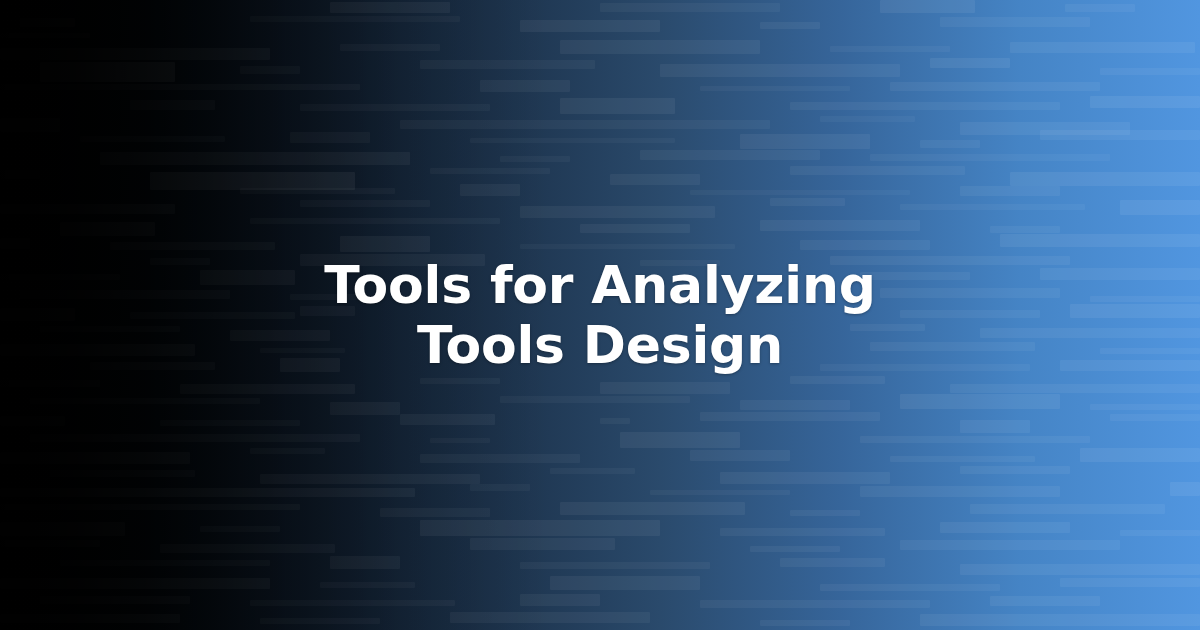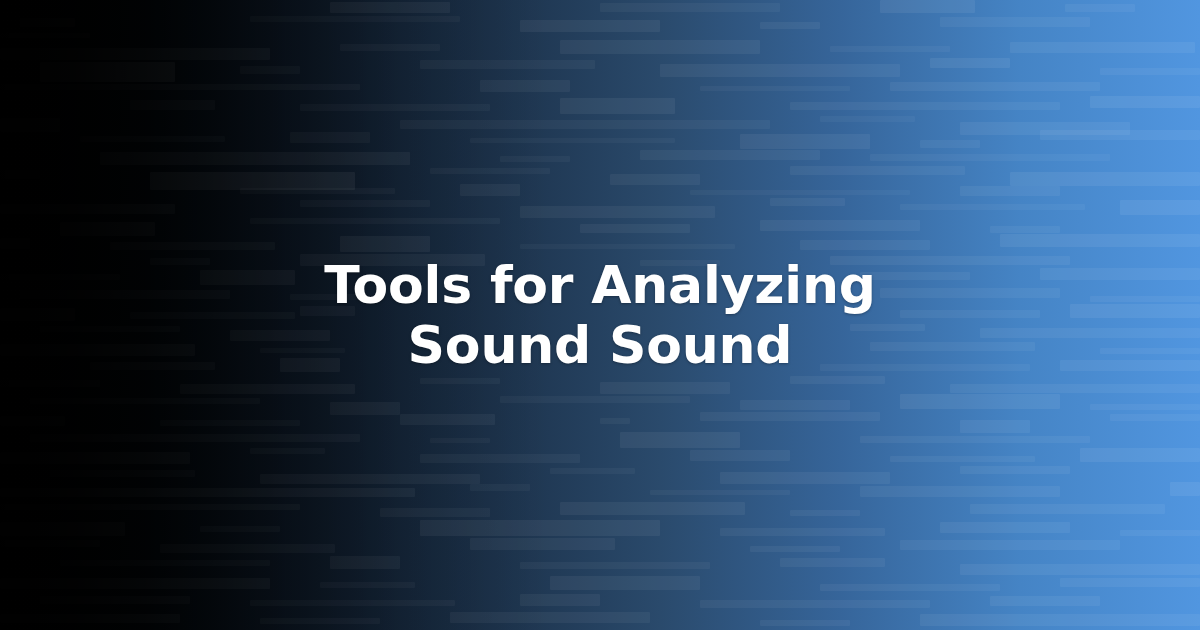--- a/index.html
+++ b/index.html
@@ -251,16 +251,16 @@
       <div class="bar" style="left: 0px; top: 614px; width: 180px; height: 9px; background: rgb(255, 255, 255); opacity: 0.05;"></div>
       <div class="bar" style="left: 260px; top: 618px; width: 120px; height: 6px; background: rgb(255, 255, 255); opacity: 0.04;"></div>
       <div class="bar" style="left: 450px; top: 612px; width: 200px; height: 11px; background: rgb(255, 255, 255); opacity: 0.05;"></div>
       <div class="bar" style="left: 760px; top: 620px; width: 90px; height: 6px; background: rgb(255, 255, 255); opacity: 0.05;"></div>
       <div class="bar" style="left: 920px; top: 614px; width: 280px; height: 12px; background: rgb(255, 255, 255); opacity: 0.06;"></div>
     </div>
 
   <div id="leftfade" style="background: linear-gradient(90deg, rgba(0, 0, 0, 0.96) 0%, rgba(0, 0, 0, 0.88) 6%, rgba(0, 0, 0, 0.62) 14%, rgba(0, 0, 0, 0.3) 24%, rgba(0, 0, 0, 0.1) 34%, rgba(0, 0, 0, 0) 46%);"></div>
 
   <div id="title-wrap">
-    <h1 id="title">Tools for Analyzing Sound Sound</h1>
+    <h1 id="title">Tools for Analyzing Tools Design</h1>
   </div>
 
 </div>
 
 </body></html>

